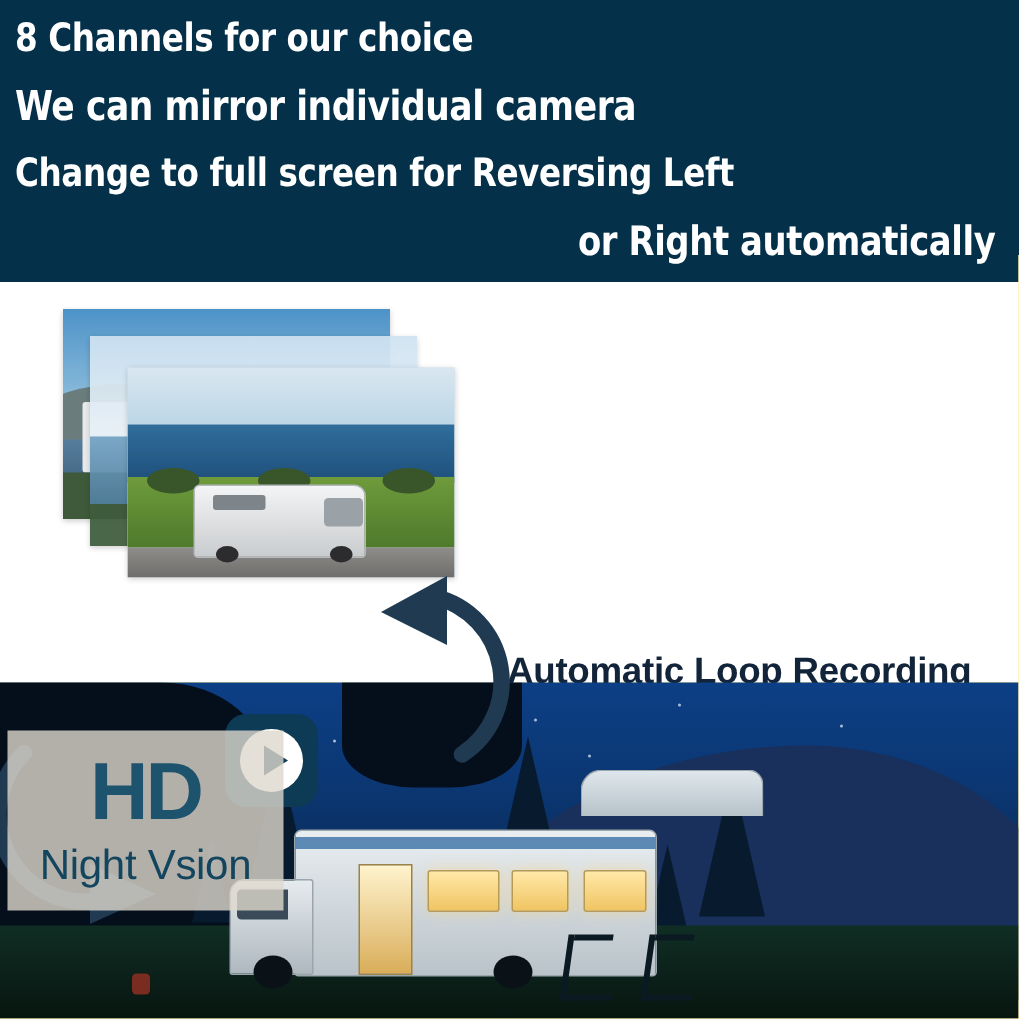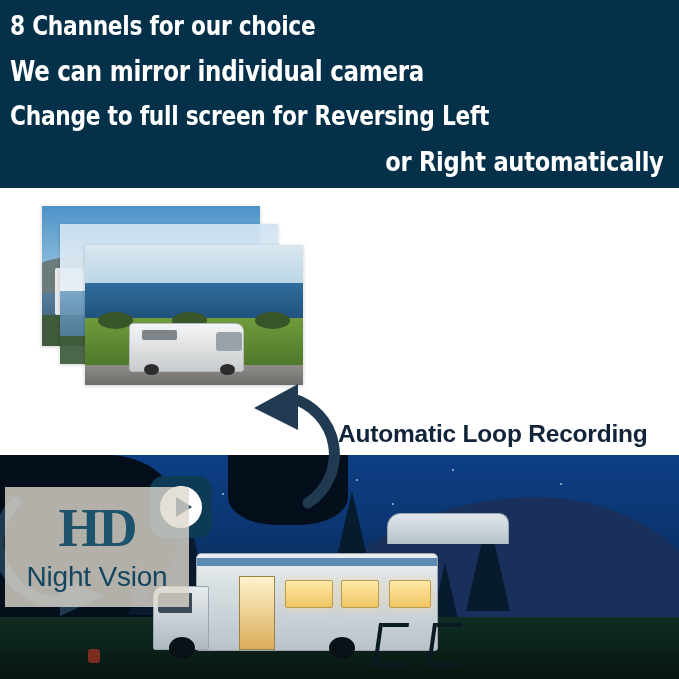--- a/index.html
+++ b/index.html
@@ -138,21 +138,21 @@
     margin-left: 5px;
   }
 
   .loop-arrow { position:absolute; z-index:5; }
   .loop-top { left: 248px; top: 190px; }
   .loop-bot { left: -6px; top: 300px; }
 
   
   .loop-title {
     position: absolute;
-    left: 338px; top: 232px;
+    left: 338px; top: 246px;
     font-size: 24.5px;
     font-weight: bold;
     color: #12243a;
     letter-spacing: -0.2px;
     white-space: nowrap;
   }
   .sd-text {
     position: absolute;
     left: 215px; top: 328px;
     width: 305px;
@@ -302,21 +302,21 @@
   .hd-badge {
     position:absolute;
     left: 5px; top: 32px;
     width: 184px; height: 120px;
     background: rgba(222,216,205,0.80);
     display:flex; flex-direction:column;
     align-items:center; justify-content:center;
     z-index: 9;
   }
   .hd-text {
-    font-family: Liberation Serif, serif;
+    font-family: Liberation Sans, sans-serif;
     font-weight: bold;
     font-size: 54px;
     color: #1e536e;
     letter-spacing: -2px;
     line-height: 58px;
     margin-top: -2px;
   }
   .hd-sub {
     font-size: 28px;
     color: #14455e;

